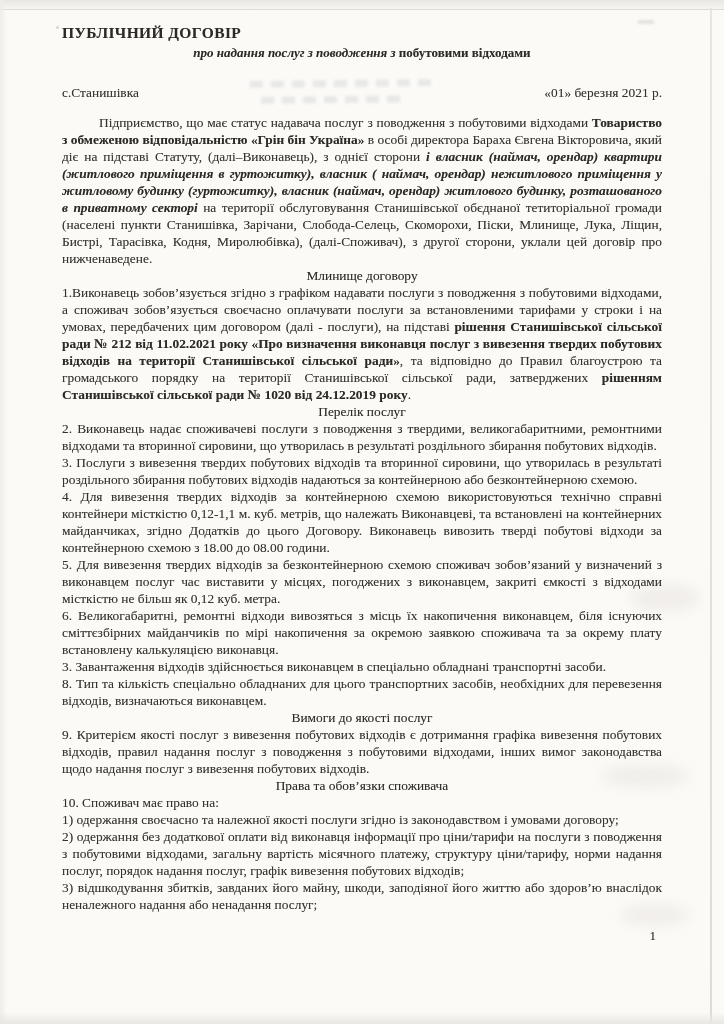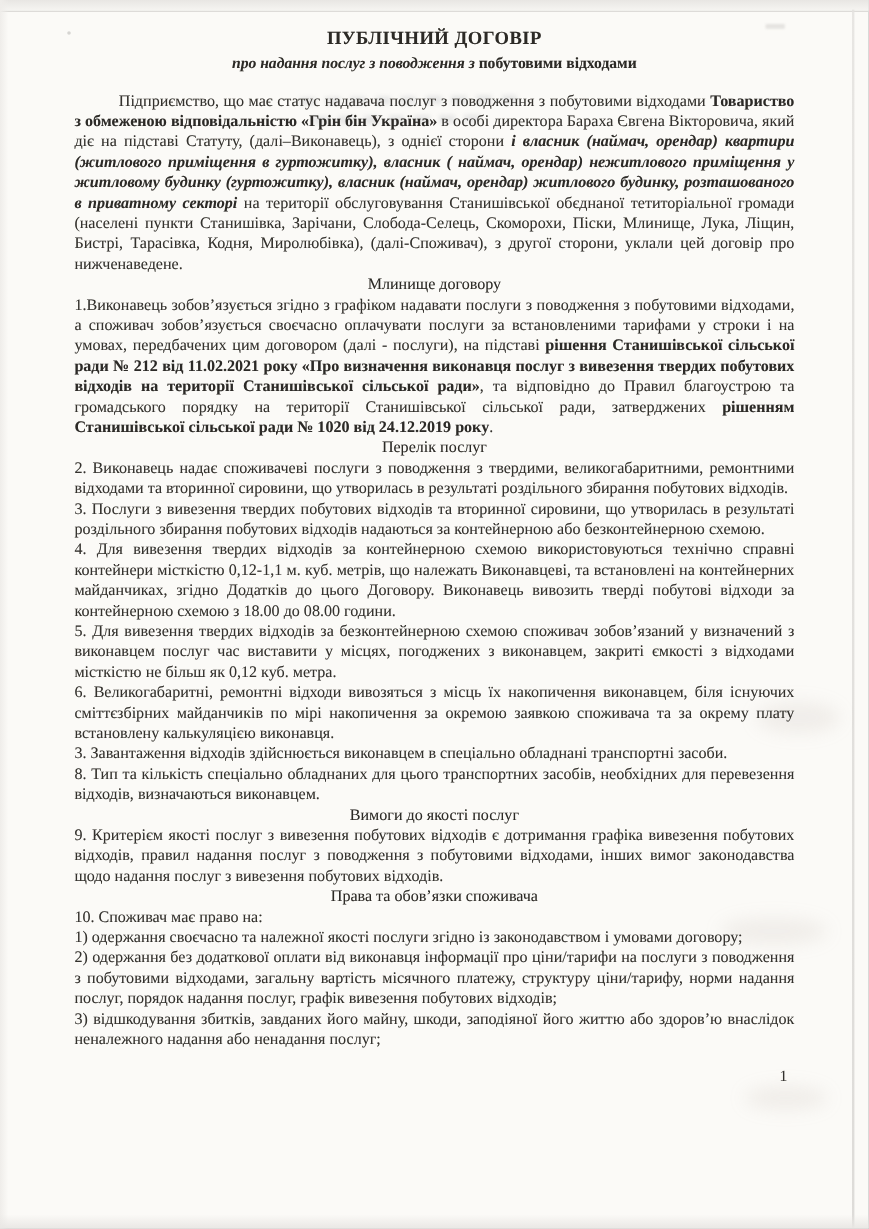--- a/index.html
+++ b/index.html
@@ -36,21 +36,21 @@
   .smudge.s1{left:630px;top:585px;width:70px;height:26px;}
   .smudge.s2{left:600px;top:765px;width:90px;height:22px;}
   .smudge.s3{left:620px;top:905px;width:70px;height:20px;}
 
   
   .doc{
     position:absolute;left:62px;top:23px;width:600px;
     font-size:13.4px;line-height:17px;
     text-shadow:0 0 .5px rgba(64,61,56,.32);
   }
-  .title{text-align:center;font-weight:bold;font-size:15.5px;line-height:19px;letter-spacing:.4px;color:#2c2a26;}
+  .title{text-align:left;font-weight:bold;font-size:15.5px;line-height:19px;letter-spacing:.4px;color:#2c2a26;}
   .subtitle{text-align:center;font-size:13px;line-height:18px;margin-top:2px;color:#2c2a26;}
   .subtitle .it{font-weight:bold;font-style:italic;}
   .subtitle .bd{font-weight:bold;}
   .meta{display:flex;justify-content:space-between;margin-top:22px;line-height:17px;}
   .body{margin-top:13px;}
   .para{margin:0;text-align:justify;}
   .para.indent{text-indent:37px;}
   .heading{margin:0;text-align:center;font-weight:bold;color:#2c2a26;}
   .run-n{font-weight:normal;margin-top:26px;}
   .run-b{font-weight:bold;color:#2c2a27;}
@@ -71,20 +71,24 @@
     <div class="row"></div>
     <div class="row"></div>
   </div>
   <div class="smudge s1"></div>
   <div class="smudge s2"></div>
   <div class="smudge s3"></div>
 
   <div class="doc">
     <div class="title">ПУБЛІЧНИЙ ДОГОВІР</div>
     <div class="subtitle"><span class="it">про надання послуг з поводження з </span><span class="bd">побутовими відходами</span></div>
+    <div class="meta">
+      <span>с.Станишівка</span>
+      <span>«01» березня 2021 р.</span>
+    </div>
     <div class="body">
         <p class="para indent"><span class="run-n">Підприємство, що має статус надавача послуг з поводження з побутовими відходами </span><span class="run-b">Товариство з обмеженою відповідальністю «Грін бін Україна»</span><span class="run-n"> в особі директора Бараха Євгена Вікторовича, який діє на підставі Статуту, (далі–Виконавець), з однієї сторони </span><span class="run-bi">і власник (наймач, орендар) квартири (житлового приміщення в гуртожитку), власник ( наймач, орендар) нежитлового приміщення у житловому будинку (гуртожитку), власник (наймач, орендар) житлового будинку, розташованого в приватному секторі</span><span class="run-n"> на території обслуговування Станишівської обєднаної тетиторіальної громади (населені пункти Станишівка, Зарічани, Слобода-Селець, Скоморохи, Піски, Млинище, Лука, Ліщин, Бистрі, Тарасівка, Кодня, Миролюбівка), (далі-Споживач), з другої сторони, уклали цей договір про нижченаведене.</span></p>
         <div class="heading"><span class="run-n">Млинище договору</span></div>
         <p class="para"><span class="run-n">1.Виконавець зобов’язується згідно з графіком надавати послуги з поводження з побутовими відходами, а споживач зобов’язується своєчасно оплачувати послуги за встановленими тарифами у строки і на умовах, передбачених цим договором (далі - послуги), на підставі </span><span class="run-b">рішення Станишівської сільської ради № 212 від 11.02.2021 року «Про визначення виконавця послуг з вивезення твердих побутових відходів на території Станишівської сільської ради»</span><span class="run-n">, та відповідно до Правил благоустрою та громадського порядку на території Станишівської сільської ради, затверджених </span><span class="run-b">рішенням Станишівської сільської ради № 1020 від 24.12.2019 року</span><span class="run-n">.</span></p>
         <div class="heading"><span class="run-n">Перелік послуг</span></div>
         <p class="para"><span class="run-n">2. Виконавець надає споживачеві послуги з поводження з твердими, великогабаритними, ремонтними відходами та вторинної сировини, що утворилась в результаті роздільного збирання побутових відходів.</span></p>
         <p class="para"><span class="run-n">3. Послуги з вивезення твердих побутових відходів та вторинної сировини, що утворилась в результаті роздільного збирання побутових відходів надаються за контейнерною або безконтейнерною схемою.</span></p>
         <p class="para"><span class="run-n">4. Для вивезення твердих відходів за контейнерною схемою використовуються технічно справні контейнери місткістю 0,12-1,1 м. куб. метрів, що належать Виконавцеві, та встановлені на контейнерних майданчиках, згідно Додатків до цього Договору. Виконавець вивозить тверді побутові відходи за контейнерною схемою з 18.00 до 08.00 години.</span></p>
         <p class="para"><span class="run-n">5. Для вивезення твердих відходів за безконтейнерною схемою споживач зобов’язаний у визначений з виконавцем послуг час виставити у місцях, погоджених з виконавцем, закриті ємкості з відходами місткістю не більш як 0,12 куб. метра.</span></p>
         <p class="para"><span class="run-n">6. Великогабаритні, ремонтні відходи вивозяться з місць їх накопичення виконавцем, біля існуючих сміттєзбірних майданчиків по мірі накопичення за окремою заявкою споживача та за окрему плату встановлену калькуляцією виконавця.</span></p>

